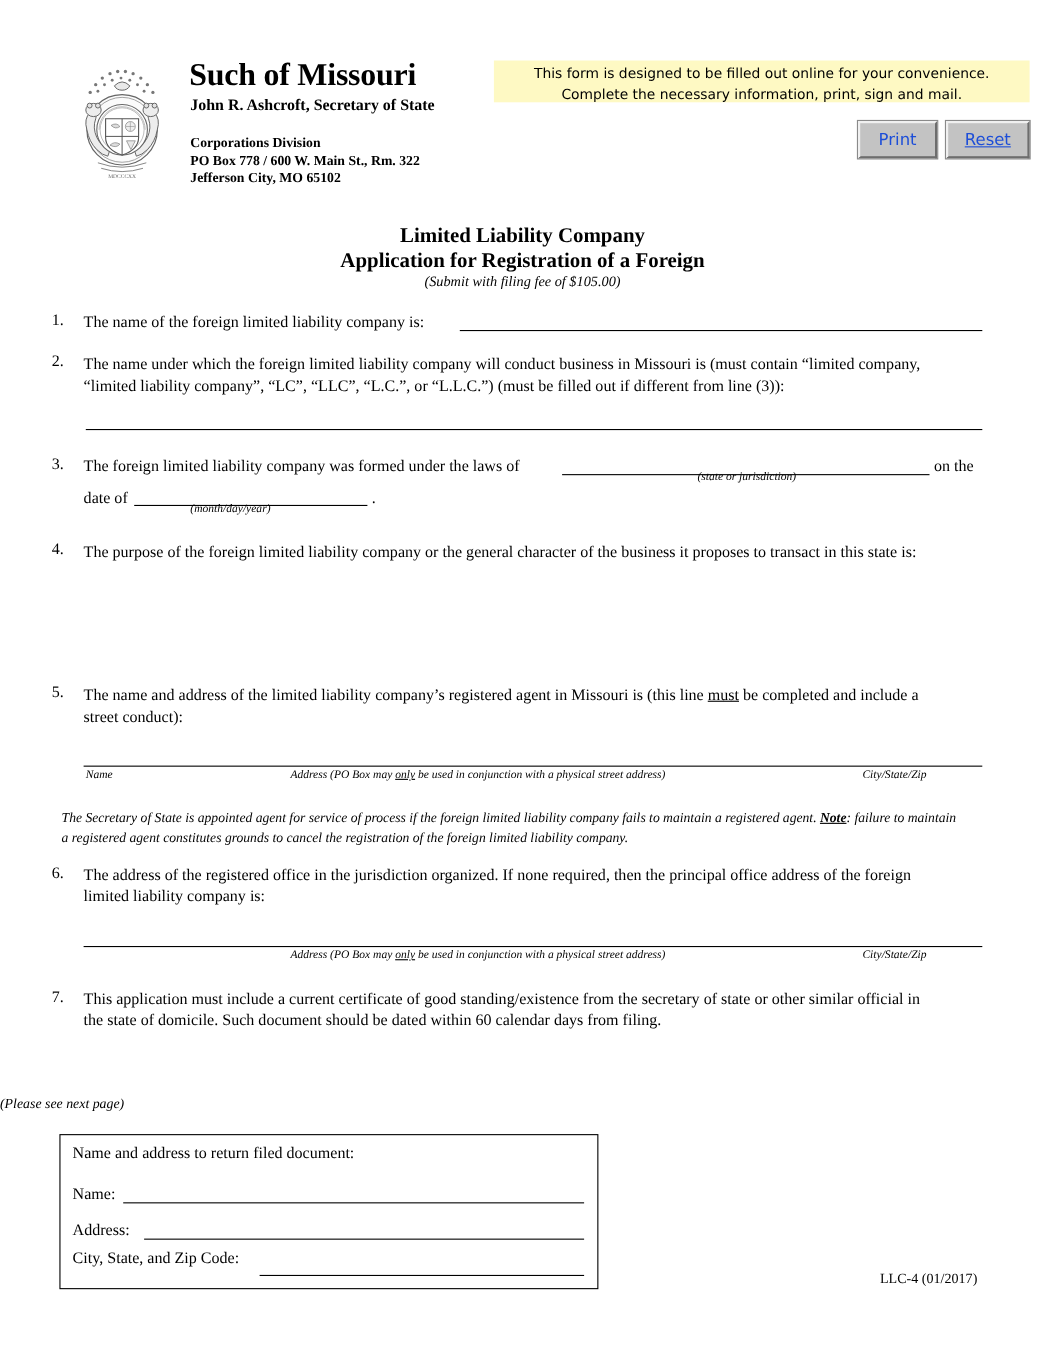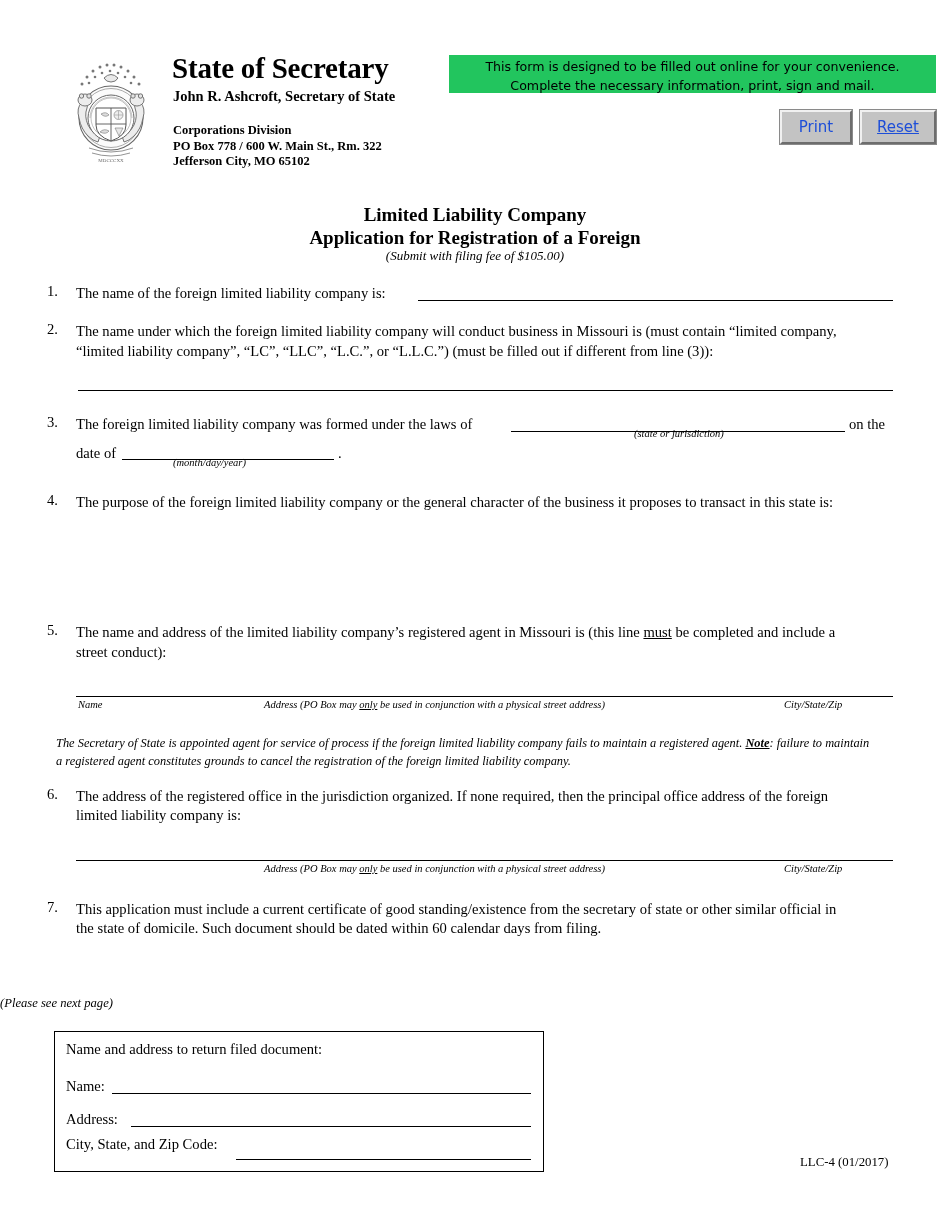--- a/index.html
+++ b/index.html
@@ -36,21 +36,21 @@
   }
   #division-block {
     position: absolute; left: 173px; top: 123px;
     font-size: 12.5px; font-weight: bold; line-height: 15.6px;
     font-family: "Liberation Serif", "DejaVu Serif", serif;
   }
 
   #notice-banner {
     position: absolute; left: 449px; top: 55px;
     width: 487px; height: 38px;
-    background: #22c55e;
+    background: #fef9c3;
     font-family: "DejaVu Sans", "Liberation Sans", sans-serif;
     font-size: 12.6px;
     line-height: 19px;
     text-align: center;
     padding-top: 2px;
     box-sizing: border-box;
   }
 
   .tool-button {
     position: absolute;
@@ -217,21 +217,21 @@
       </g>
 
       <g fill="none" stroke="#777" stroke-width="0.8">
         <path d="M21 92 q22 8 44 0"></path>
         <path d="M24 97 q19 6 38 0"></path>
       </g>
       <text x="43" y="106" font-size="5" text-anchor="middle" fill="#6c6c6c" font-family="Liberation Serif, serif">MDCCCXX</text>
     </svg>
   </div>
 
-  <div id="agency-title">State of Secretary</div>
+  <div id="agency-title">Such of Missouri</div>
   <div id="agency-subtitle">John R. Ashcroft, Secretary of State</div>
 
   <div id="division-block">
     <div>Corporations Division</div>
     <div>PO Box 778 / 600 W. Main St., Rm. 322</div>
     <div>Jefferson City, MO 65102</div>
   </div>
 
   <div id="notice-banner">
     <div>This form is designed to be filled out online for your convenience.</div>

